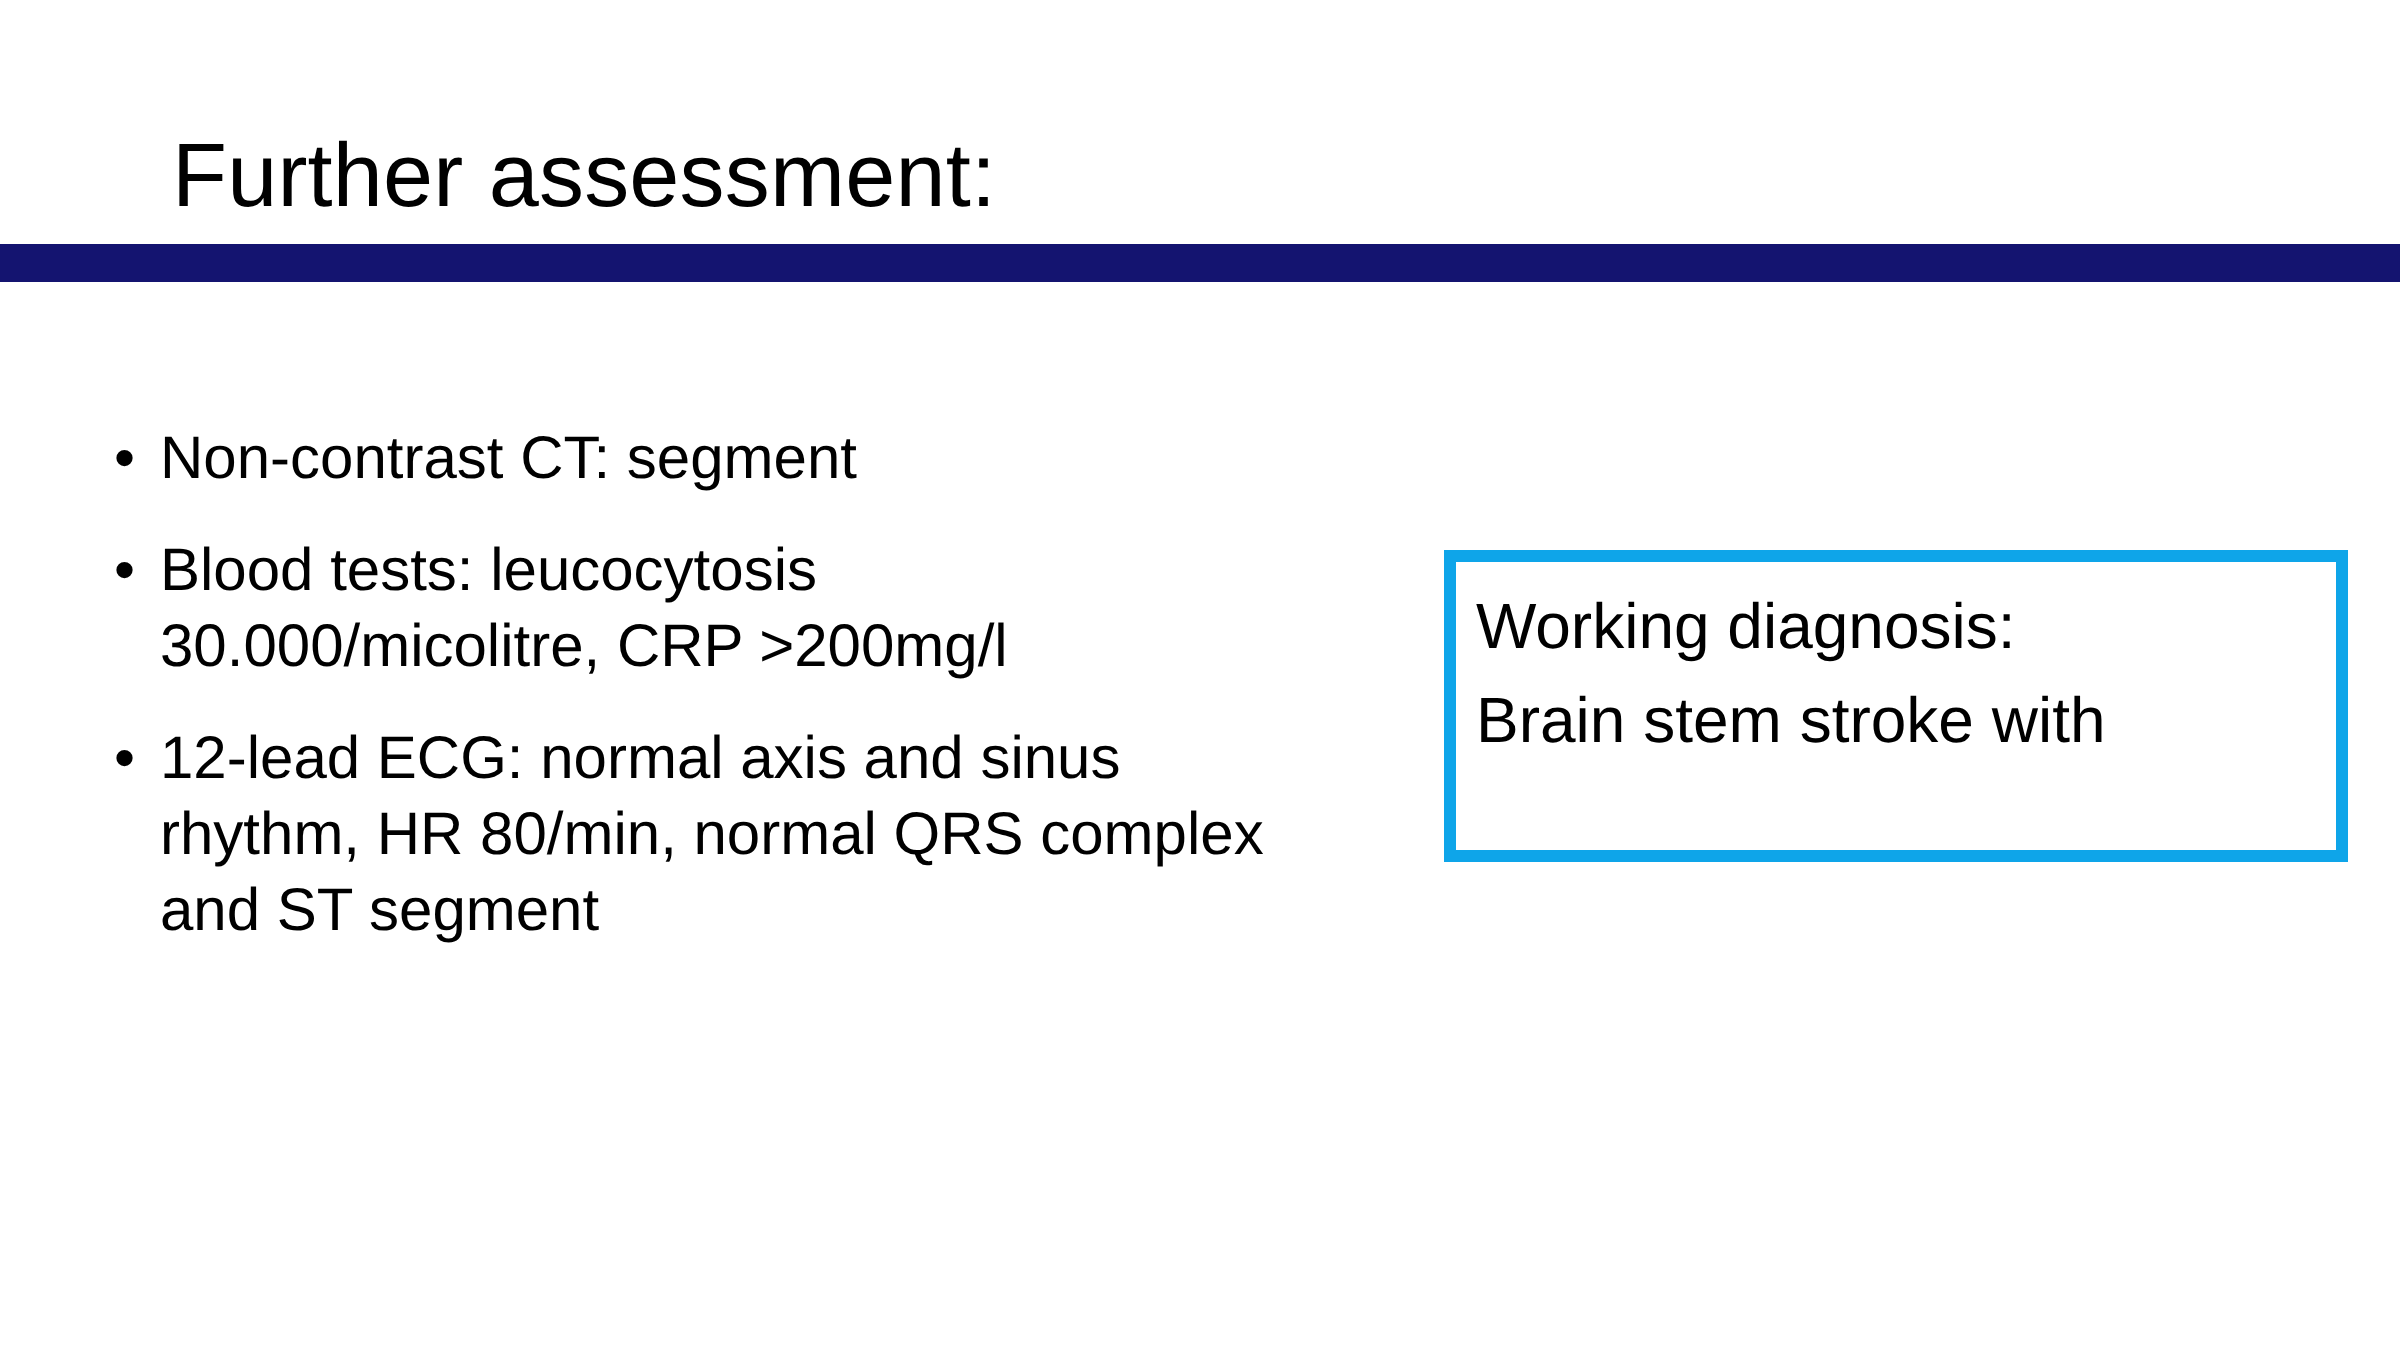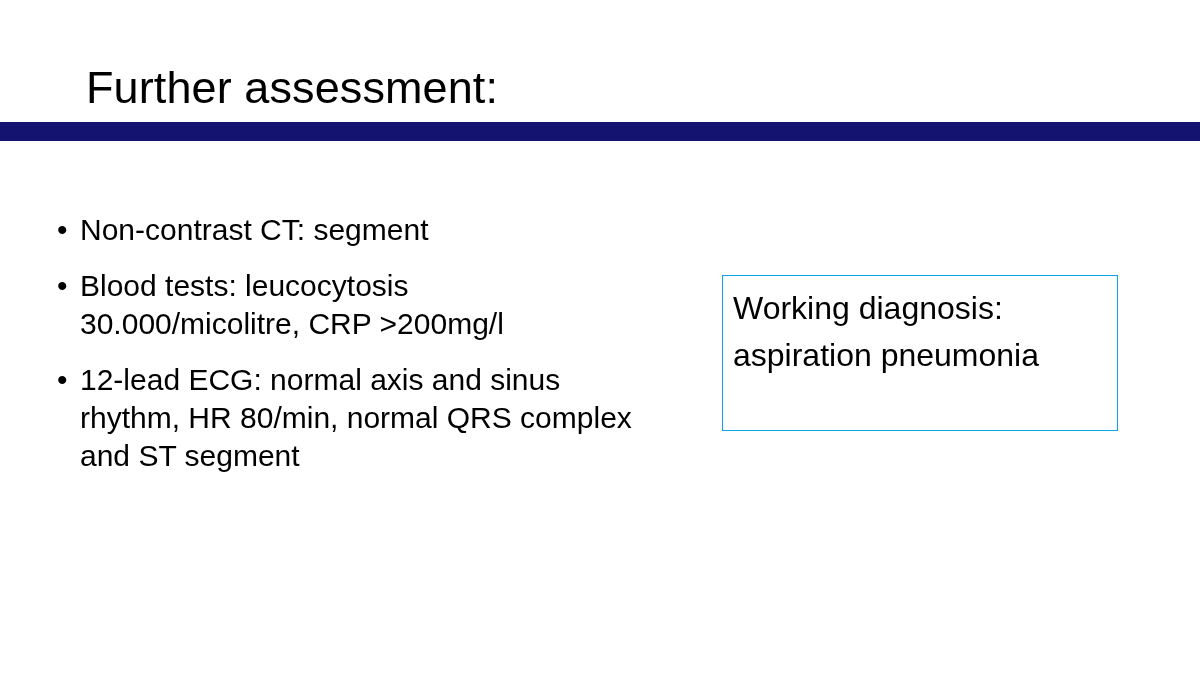--- a/index.html
+++ b/index.html
@@ -75,24 +75,24 @@
   }
   .bullet-text {
     display: block;
   }
 
   
   #diagnosis-box {
     position: absolute;
     left: 722px;
     top: 275px;
-    width: 396px;
+    width: 452px;
     height: 156px;
     box-sizing: border-box;
-    border: 1px solid #0ea5e9;
+    border: 6px solid #0ea5e9;
     background: #ffffff;
   }
   #diagnosis-text {
     position: absolute;
     left: 10px;
     top: 9px;
     width: 378px;
     font-size: 32px;
     line-height: 47px;
     color: #000000;
@@ -127,17 +127,17 @@
     <div class="bullet-item">
       <span class="bullet-marker">•</span>
       <span class="bullet-text">12-lead ECG: normal axis and sinus rhythm, HR 80/min, normal QRS complex and ST segment</span>
     </div>
 
   </div>
 
   <div id="diagnosis-box">
     <div id="diagnosis-text">
       <span class="diagnosis-line">Working diagnosis:</span>
-      <span class="diagnosis-line">aspiration pneumonia</span>
+      <span class="diagnosis-line">Brain stem stroke with</span>
     </div>
   </div>
 
 </div>
 
 </body></html>

